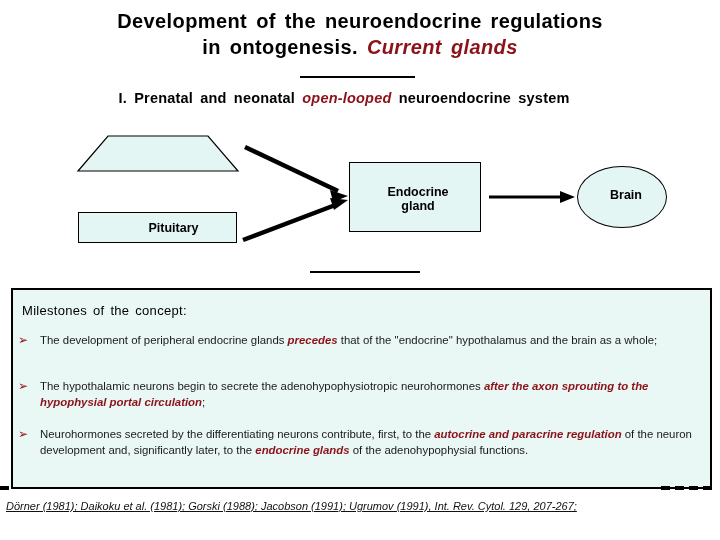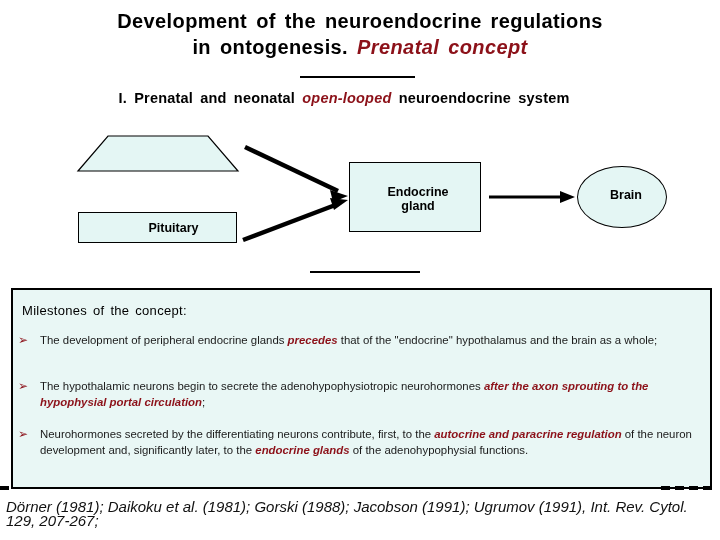--- a/index.html
+++ b/index.html
@@ -195,34 +195,35 @@
   #bullet-1 { top: 332px; }
   #bullet-2 { top: 378px; }
   #bullet-3 { top: 426px; }
 
   
   #references {
     position: absolute;
     left: 6px;
     top: 500px;
     width: 700px;
-    font-size: 15px;
+    font-size: 11px;
     line-height: 13.5px;
     font-style: italic;
     color: #111111;
+    text-decoration: underline;
   }
 </style>
 </head>
 <body>
 
 <div id="slide-title">
   <div>Development of the neuroendocrine regulations</div>
   <div>
     <span>in ontogenesis.</span>
-    <span class="accent">Prenatal concept</span>
+    <span class="accent">Current glands</span>
   </div>
 </div>
 
 <div class="divider" id="divider-top"></div>
 
 <div id="section-heading">
   <span>I.</span>
   <span>Prenatal and neonatal</span>
   <span class="accent">open-looped</span>
   <span>neuroendocrine system</span>

